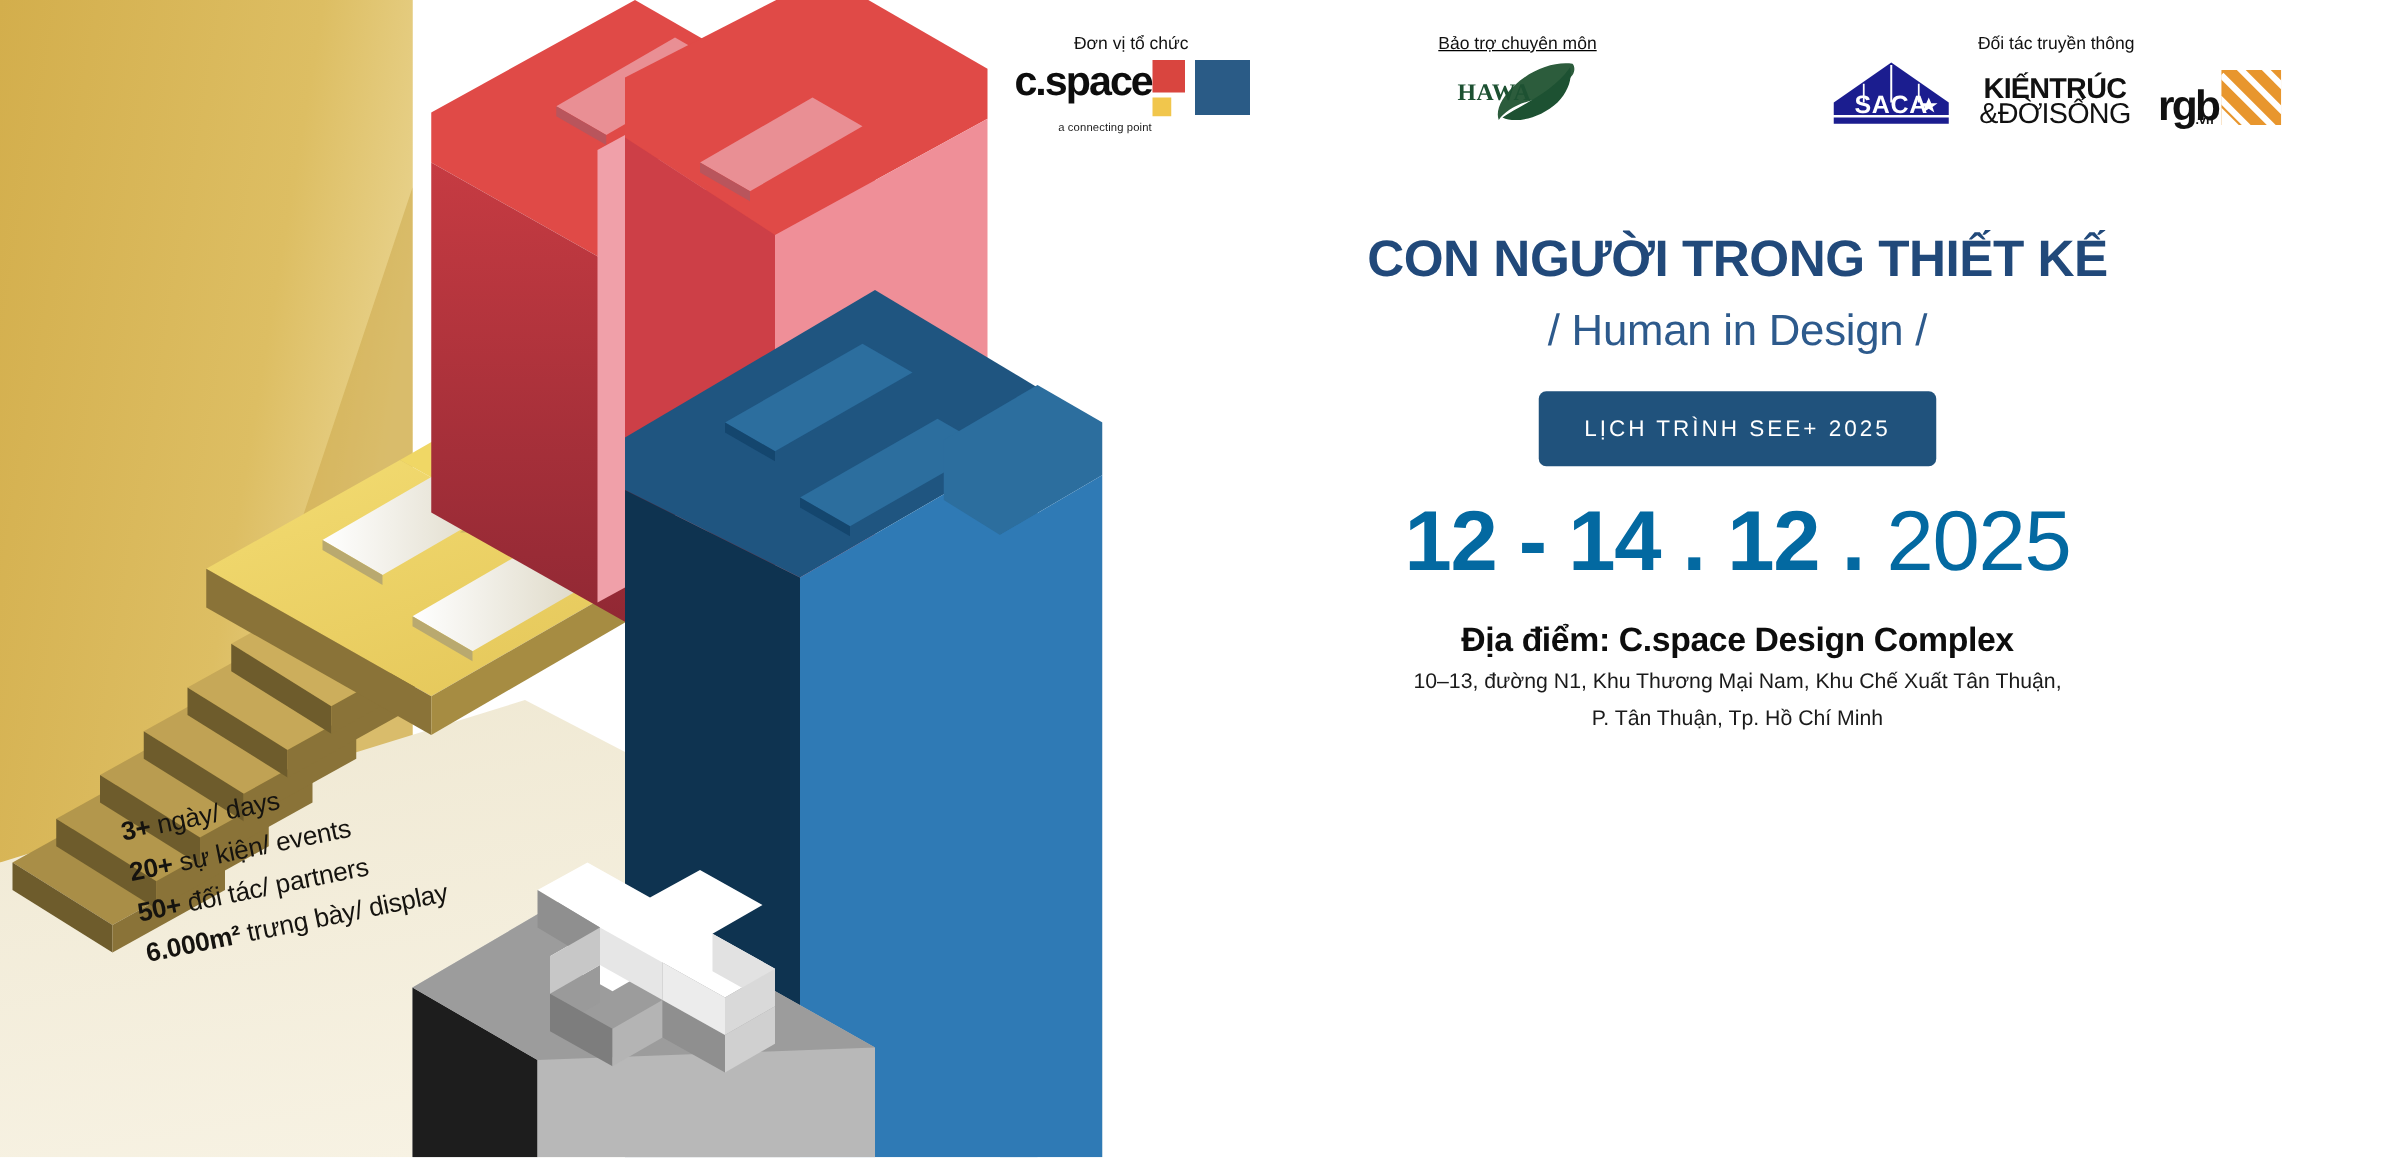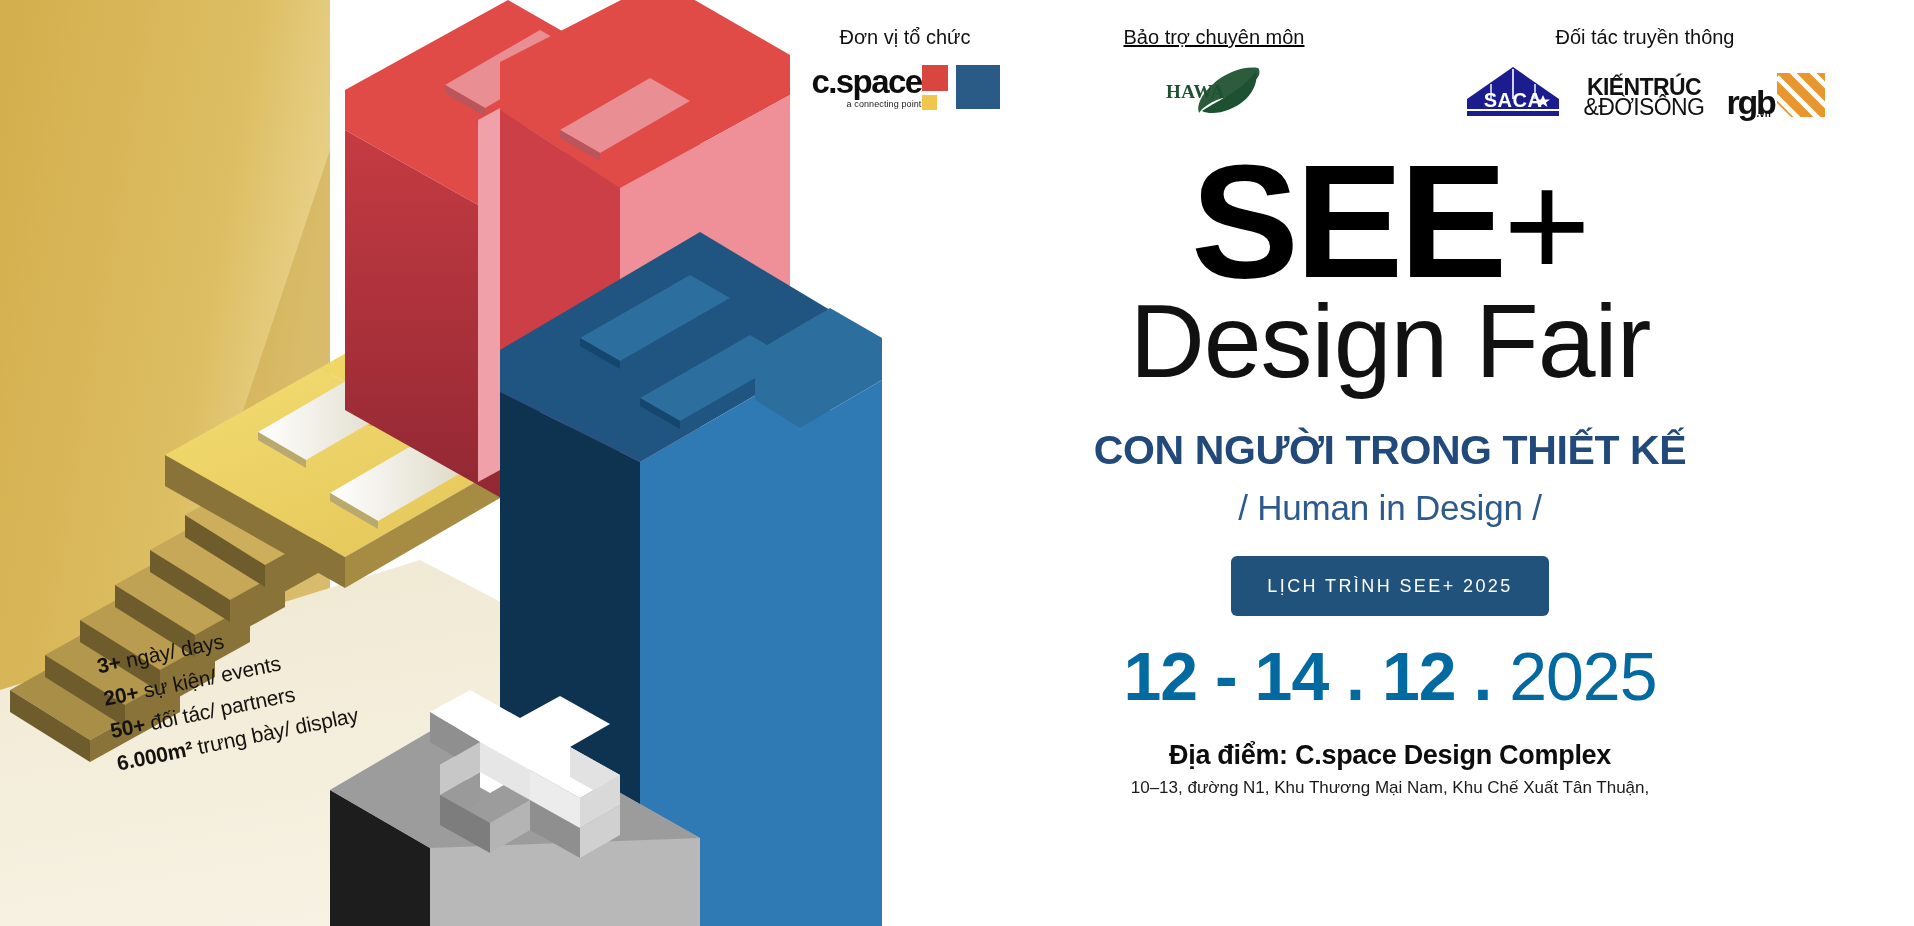--- a/index.html
+++ b/index.html
@@ -14,32 +14,32 @@
 
   .stat-block { position:absolute; left:95px; top:655px; width:360px;
                 transform:rotate(-11.5deg); transform-origin:0 0; }
   .stat-line { font-size:21px; color:#15130f; white-space:nowrap; margin-bottom:9px;
                letter-spacing:-0.2px; }
   .stat-line b { font-weight:bold; }
 
   
   .partners { position:absolute; top:26px; left:790px; width:1110px; height:100px; }
   .pgroup { position:absolute; text-align:center; }
-  .pgroup .plabel { font-size:20px; color:#111; margin-bottom:16px; white-space:nowrap; font-weight:400; }
+  .pgroup .plabel { font-size:14px; color:#111; margin-bottom:6px; white-space:nowrap; font-weight:400; }
   .plogos { display:flex; align-items:flex-end; justify-content:center; gap:22px; }
 
   .g-organizer { left:0px; top:0; width:230px; }
   .g-sponsor   { left:304px; top:0; width:240px;text-decoration:underline; }
   .g-media     { left:600px; top:0; width:510px; }
 
   
   .cspace { display:flex; align-items:flex-start; }
   .cspace-word { position:relative; }
   .cspace-main { font-size:33px; font-weight:bold; letter-spacing:-1.6px; color:#0d0d0d; line-height:1; }
-  .cspace-sub  { font-size:9px; color:#1a1a1a; letter-spacing:0.1px; text-align:right; margin-top:1px; }
+  .cspace-sub  { font-size:9px; color:#1a1a1a; letter-spacing:0.1px; text-align:right; margin-top:16px; }
   .cspace-marks { position:relative; width:76px; height:44px; margin-left:1px; }
   .cs-red    { position:absolute; left:0;  top:0;  width:26px; height:26px; background:#d9453f; }
   .cs-yellow { position:absolute; left:0;  top:30px; width:15px; height:15px; background:#f1c64c; }
   .cs-blue   { position:absolute; left:34px; top:0; width:44px; height:44px; background:#2a5b86; }
 
   
   .hawa { position:relative; width:96px; height:52px; }
   .hawa-leaf { position:absolute; right:0; top:0; width:72px; height:52px; }
   .hawa-text { position:absolute; left:0; top:16px; font-family:"Liberation Serif", serif;
                font-weight:bold; font-size:19px; color:#1d5132; letter-spacing:0.5px; }
@@ -315,33 +315,30 @@
             <polygon points="0,44 0,30 14,44" fill="#ffffff"></polygon>
           </svg>
         </div>
 
       </div>
     </div>
   </div>
 
   <div class="content">
 
-    <div class="logotype">
-      <div class="see-plus"><span>SEE</span><span class="plus">+</span></div>
-      <div class="design-fair">Design Fair</div>
-    </div>
 
     <div class="theme">
       <div class="theme-vn">CON NGƯỜI TRONG THIẾT KẾ</div>
       <div class="theme-en">/ Human in Design /</div>
     </div>
 
     <button class="cta">LỊCH TRÌNH SEE+ 2025</button>
 
     <div class="dateline"><span class="dstrong">12 - 14 . 12 . </span><span class="dlight">2025</span></div>
 
     <div class="venue">
       <div class="venue-title">Địa điểm: C.space Design Complex</div>
       <div class="venue-addr">10–13, đường N1, Khu Thương Mại Nam, Khu Chế Xuất Tân Thuận,</div>
+      <div class="venue-addr">P. Tân Thuận, Tp. Hồ Chí Minh</div>
     </div>
 
   </div>
 </div>
 
 </body></html>

